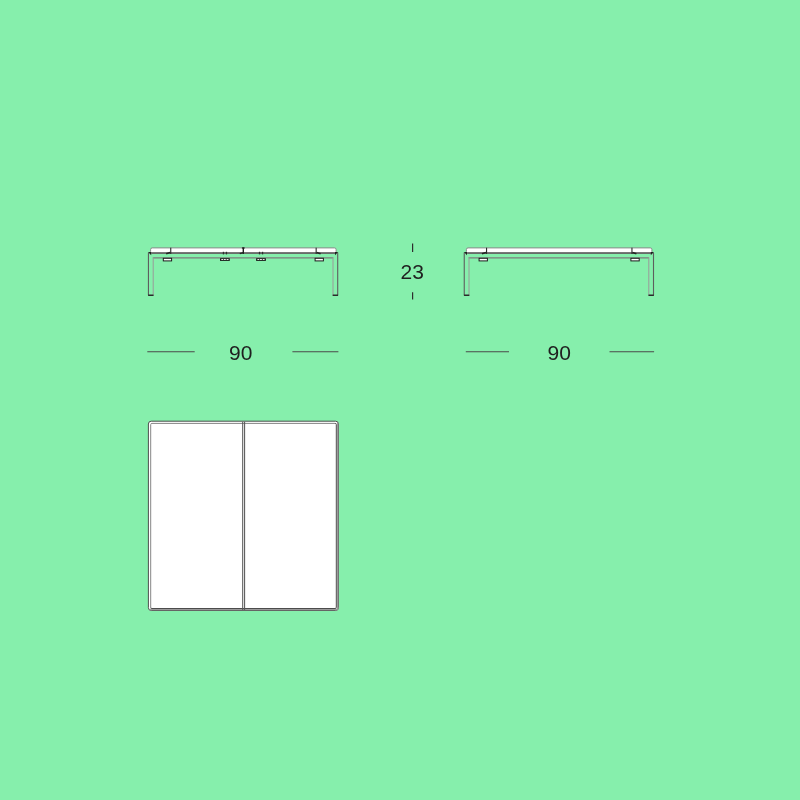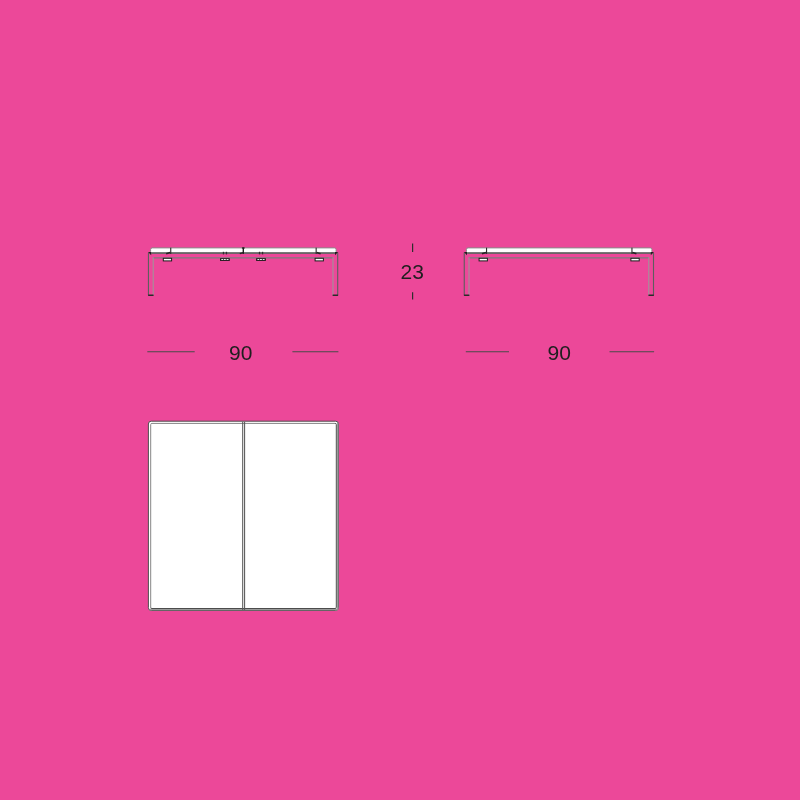--- a/index.html
+++ b/index.html
@@ -1,16 +1,16 @@
 <!DOCTYPE html>
 <html><head>
 <meta charset="utf-8">
 <style>
   html,body{margin:0;padding:0;background:#ffffff;}
-  .page{width:800px;height:800px;position:relative;background:#ec4899;overflow:hidden;}
+  .page{width:800px;height:800px;position:relative;background:#86efac;overflow:hidden;}
   svg{position:absolute;top:0;left:0;}
   text{font-family:"Liberation Sans",sans-serif;fill:#1f1f1f;}
 </style>
 </head>
 <body>
 <div class="page">
 <svg width="800" height="800" viewBox="0 0 800 800">
 
 <g>
 <rect x="150.6" y="247.9" width="185.5" height="5.3" rx="1.6" fill="#ffffff" stroke="#8a8a8a" stroke-width="1"></rect>

